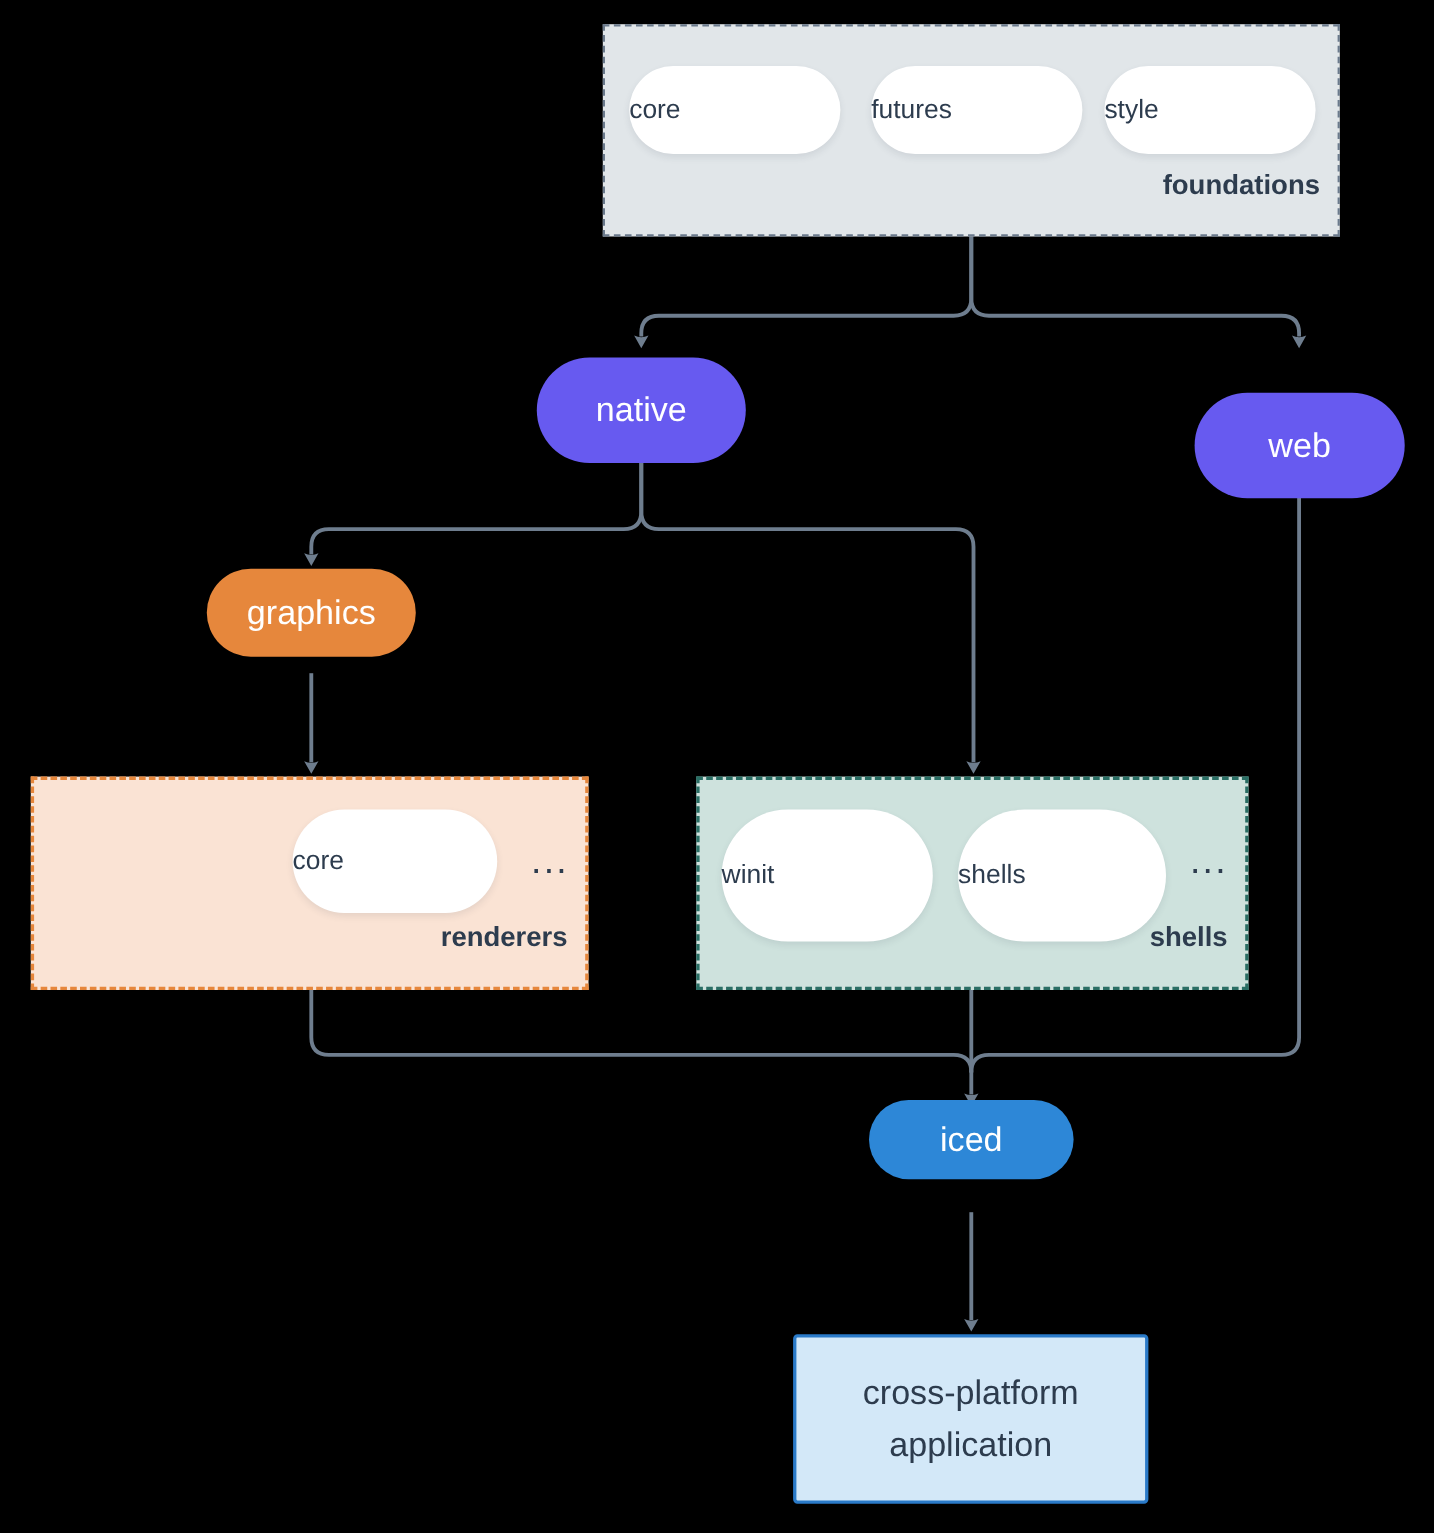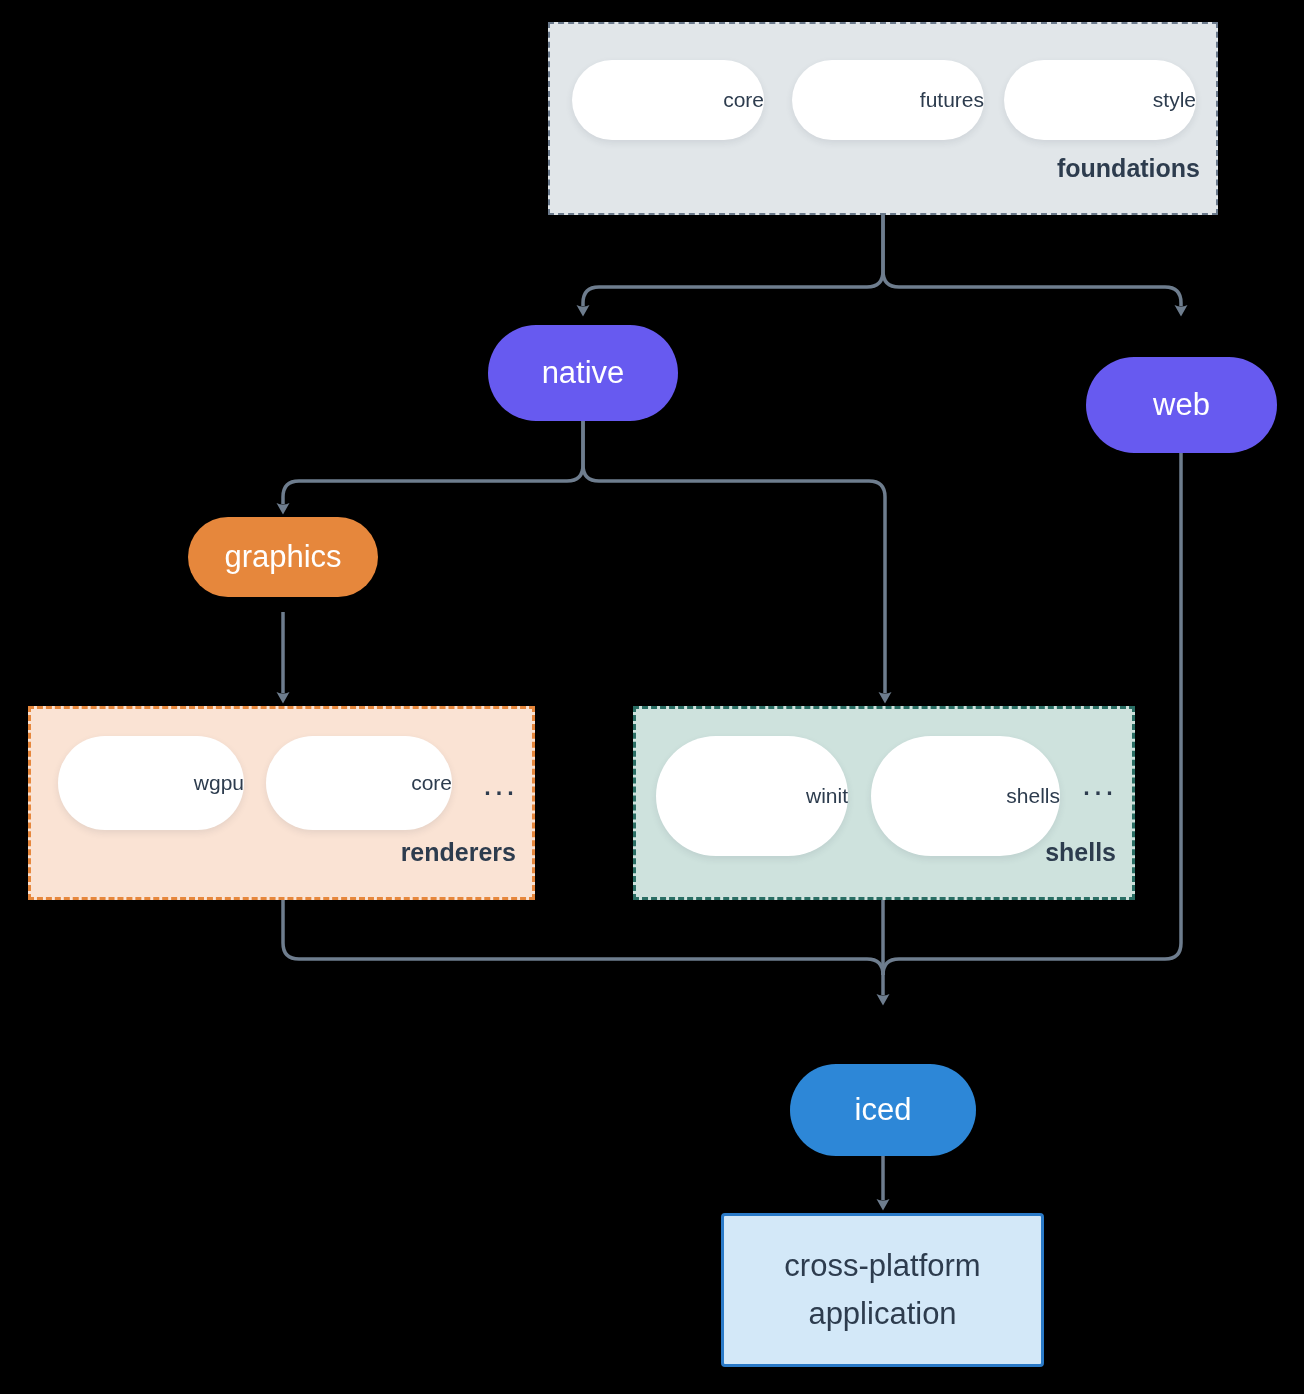--- a/index.html
+++ b/index.html
@@ -57,43 +57,43 @@
     background: var(--shells-fill);
     border: 3px dashed var(--shells-border);
   }
   .group-label {
     position: absolute; right: 16px; bottom: 30px;
     font-size: 25px; color: var(--text-dark); font-weight: bold;
   }
 
   .pill {
     position: absolute;
-    display: flex; align-items: center; justify-content: flex-end;
+    display: flex; align-items: center; justify-content: flex-start;
     background: var(--pill-white);
     color: var(--text-dark);
-    font-size: 21px;
+    font-size: 24px;
     border-radius: 999px;
     box-shadow: 0 3px 7px rgba(45,60,78,0.10);
   }
   .ellipsis {
     position: absolute;
     display: flex; align-items: center; justify-content: center;
     color: var(--text-dark);
     font-size: 34px; letter-spacing: 2px;
   }
 
   .pill-colored {
     border-radius: 999px;
     color: #ffffff;
     font-size: 31px;
   }
   .node-native   { left: 488px; top: 325px; width: 190px; height: 96px; background: var(--node-purple); }
   .node-web      { left: 1086px; top: 325px; width: 191px; height: 96px; background: var(--node-purple); margin-top: 32px; }
   .node-graphics { left: 188px; top: 517px; width: 190px; height: 80px; background: var(--node-orange); }
-  .node-iced     { left: 790px; top: 1064px; width: 186px; height: 92px; background: var(--node-blue); }
+  .node-iced     { left: 790px; top: 1000px; width: 186px; height: 72px; background: var(--node-blue); }
 
   .node-app {
     left: 721px; top: 1213px; width: 323px; height: 154px;
     background: var(--app-fill);
     border: 3px solid var(--app-border);
     border-radius: 4px;
     color: var(--text-dark);
     font-size: 31px;
     line-height: 1.55;
     text-align: center;
@@ -156,23 +156,20 @@
   </div>
   <div class="node pill-colored node-web">
     <span>web</span>
   </div>
 
   <div class="node pill-colored node-graphics">
     <span>graphics</span>
   </div>
 
   <div class="group group-renderers">
-    <div class="pill p0">
-      <span>wgpu</span>
-    </div>
     <div class="pill p1">
       <span>core</span>
     </div>
     <div class="ellipsis">...</div>
     <div class="group-label">renderers</div>
   </div>
 
   <div class="group group-shells">
     <div class="pill p0">
       <span>winit</span>

